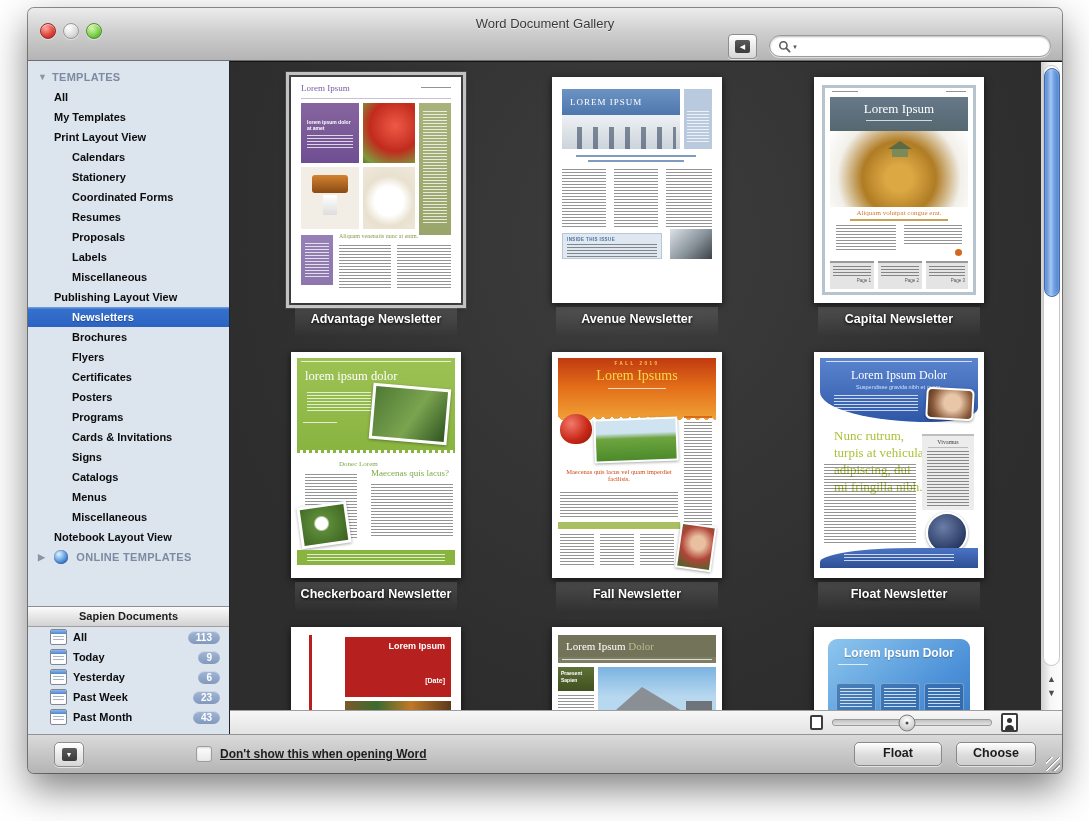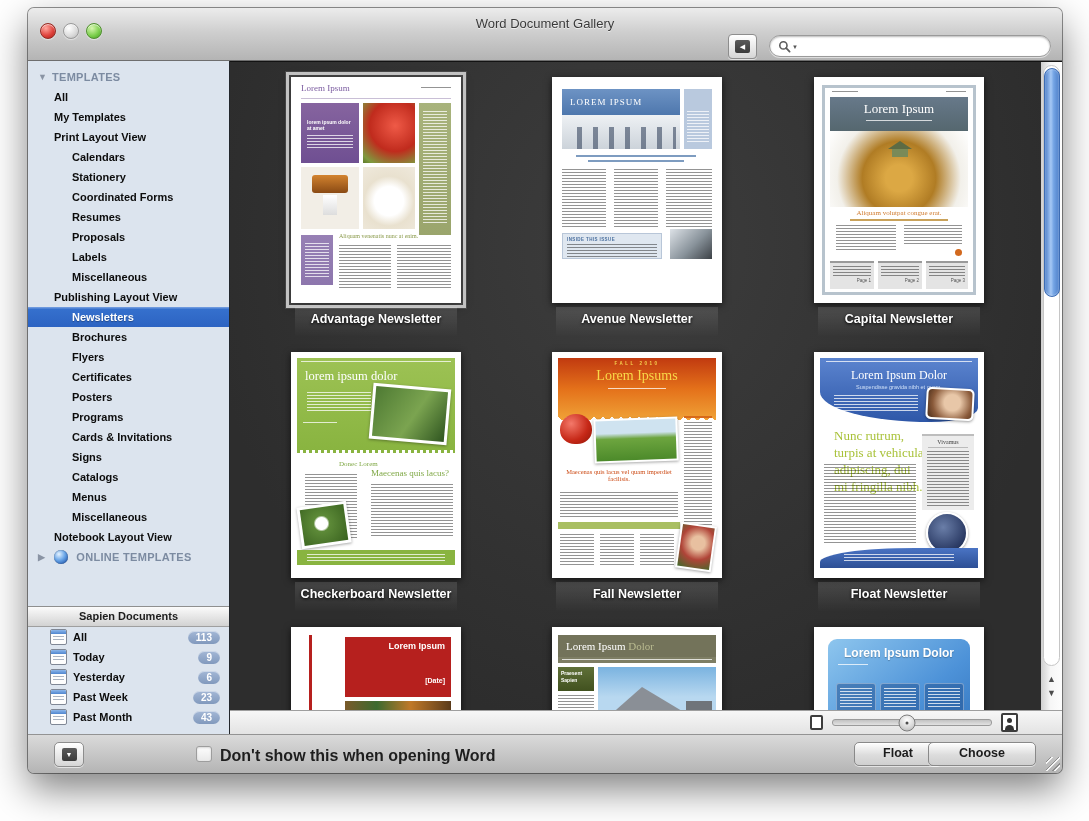--- a/index.html
+++ b/index.html
@@ -76,26 +76,26 @@
   .zb-large{width:13px;height:15px;border:2px solid #3c3c3c;border-radius:2px;background:#fff;position:relative;overflow:hidden;}
   .zb-large::before{content:"";position:absolute;left:50%;top:3px;width:5px;height:5px;margin-left:-2.5px;border-radius:50%;background:#333;}
   .zb-large::after{content:"";position:absolute;left:50%;bottom:0;width:9px;height:5px;margin-left:-4.5px;border-radius:5px 5px 0 0;background:#333;}
 
   
   .footer{height:38px;flex:0 0 auto;background:linear-gradient(#dadada,#b4b4b4);border-top:1px solid #939393;position:relative;}
   .f-disclose{position:absolute;left:26px;top:7px;width:28px;height:23px;border-radius:5px;border:1px solid #8d8d8d;
     background:linear-gradient(#fff,#d6d6d6);box-shadow:0 1px 0 rgba(255,255,255,.6);display:flex;align-items:center;justify-content:center;}
   .f-check{position:absolute;left:168px;top:11px;width:14px;height:14px;border:1px solid #9d9d9d;border-radius:3px;
     background:linear-gradient(#fdfdfd,#e9e9e9);box-shadow:inset 0 1px 2px rgba(0,0,0,.15);}
-  .f-label{position:absolute;left:192px;top:12px;font-size:16px;font-weight:bold;color:#1e1e1e;}
+  .f-label{position:absolute;left:192px;top:12px;font-size:12px;font-weight:bold;color:#1e1e1e;text-decoration:underline;}
   .btn{position:absolute;top:7px;height:24px;border-radius:5px;border:1px solid #898989;box-sizing:border-box;
     background:linear-gradient(#fefefe,#dcdcdc 55%,#cfcfcf);box-shadow:0 1px 0 rgba(255,255,255,.6),inset 0 1px 0 #fff;
     font-size:12.5px;font-weight:bold;color:#1c1c1c;text-align:center;line-height:21px;}
   .btn-cancel{right:120px;width:88px;}
-  .btn-choose{right:26px;width:108px;}
+  .btn-choose{right:26px;width:80px;}
   .grip{position:absolute;right:2px;bottom:2px;width:14px;height:14px;
     background:repeating-linear-gradient(135deg,transparent 0 3px,#8d8d8d 3px 4px,#f5f5f5 4px 5.5px);}
 
   
   .cell{position:absolute;width:170px;}
   .thumb{width:170px;height:226px;background:#fff;position:relative;overflow:hidden;box-shadow:0 2px 7px rgba(0,0,0,.65);}
   .cell.selected .thumb{outline:3px solid #c2c2c2;outline-offset:2px;box-shadow:0 0 0 6px rgba(130,130,130,.28),0 2px 9px rgba(0,0,0,.7);}
   .reflect{position:absolute;top:230px;left:4px;right:4px;height:30px;background:linear-gradient(rgba(255,255,255,.12),rgba(255,255,255,0));}
   .tlabel{position:relative;margin-top:9px;text-align:center;font-size:12.5px;font-weight:bold;color:#fff;text-shadow:0 1px 3px #000;}
   .serif{font-family:"Liberation Serif","DejaVu Serif",serif;}

